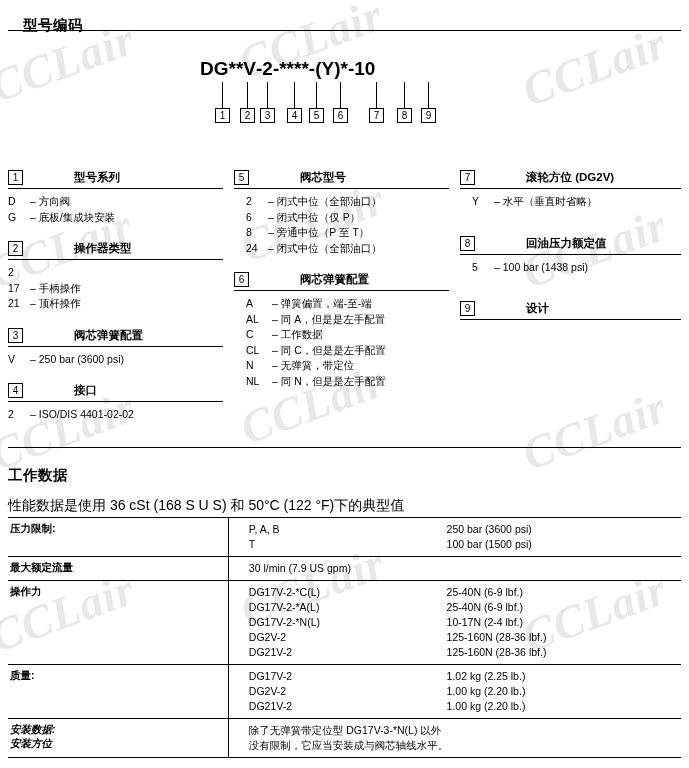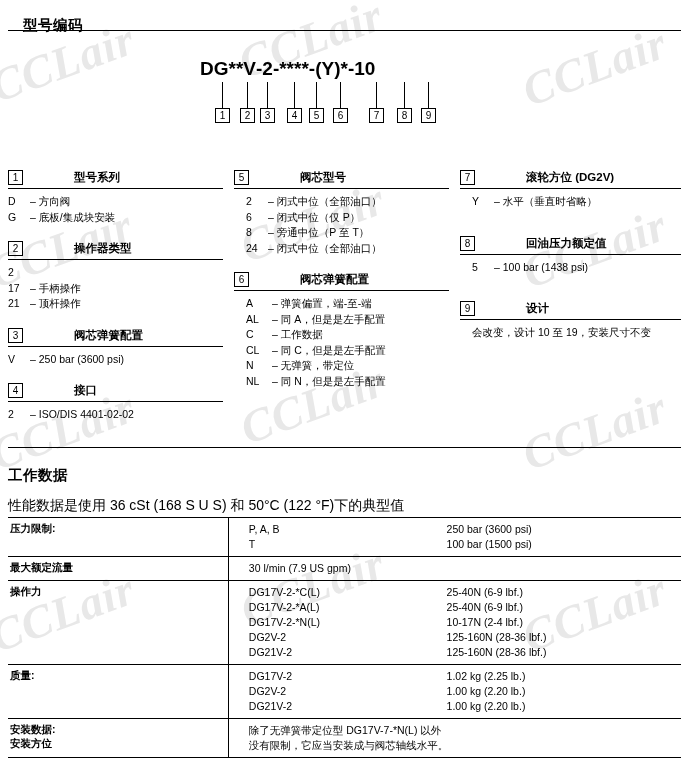--- a/index.html
+++ b/index.html
@@ -368,23 +368,20 @@
             <span class="v"><span>–</span>&nbsp;<span>100 bar (1438 psi)</span></span>
           </div>
         </div>
       </div>
 
       <div class="item" style="margin-top:26px;">
         <div class="item-head">
           <div class="item-num">9</div>
           <div class="item-title">设计</div>
         </div>
-        <div class="indent-list">
-          <div class="opt-plain">会改变，设计 10 至 19，安装尺寸不变</div>
-        </div>
       </div>
 
     </div>
 
     <div class="rule" id="rule-mid"></div>
     <div class="sec-title" id="title-perf">工作数据</div>
     <div id="perf-note">性能数据是使用 36 cSt (168 S U S) 和 50°C (122 °F)下的典型值</div>
 
     <table class="spec">
       <tbody>
@@ -433,24 +430,24 @@
             <div class="ln">DG21V-2</div>
           </td>
           <td class="c-val">
             <div class="ln">1.02 kg (2.25 lb.)</div>
             <div class="ln">1.00 kg (2.20 lb.)</div>
             <div class="ln">1.00 kg (2.20 lb.)</div>
           </td>
         </tr>
 
         <tr>
-          <td class="c-label" style="white-space:pre-line;">安装数据:
+          <td class="c-label" style="white-space:pre-line;font-style:italic;">安装数据:
 安装方位</td>
           <td class="c-mid" colspan="2">
-            <div class="ln">除了无弹簧带定位型 DG17V-7-*N(L) 以外</div>
+            <div class="ln">除了无弹簧带定位型 DG17V-3-*N(L) 以外</div>
             <div class="ln">没有限制，它应当安装成与阀芯轴线水平。</div>
           </td>
         </tr>
       </tbody>
     </table>
 
   </div>
 </div>
 
 </body></html>

